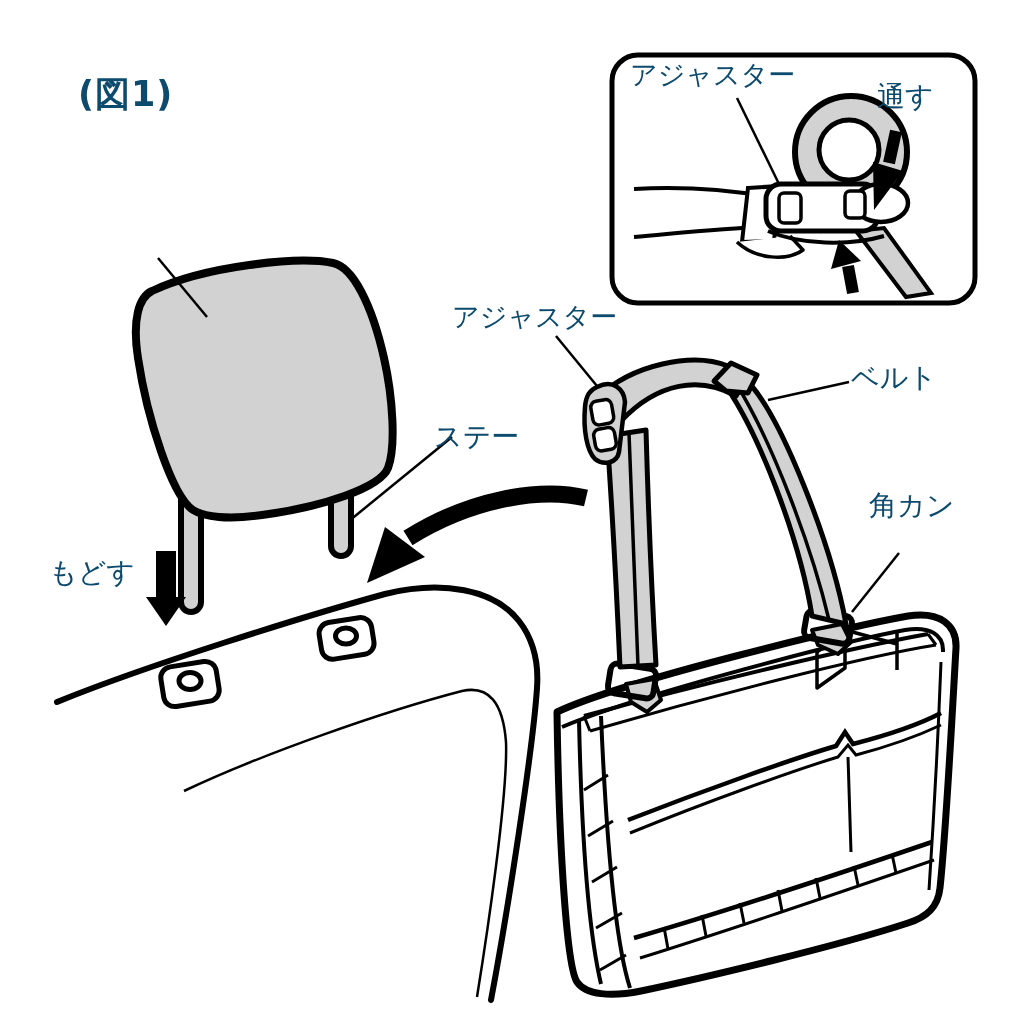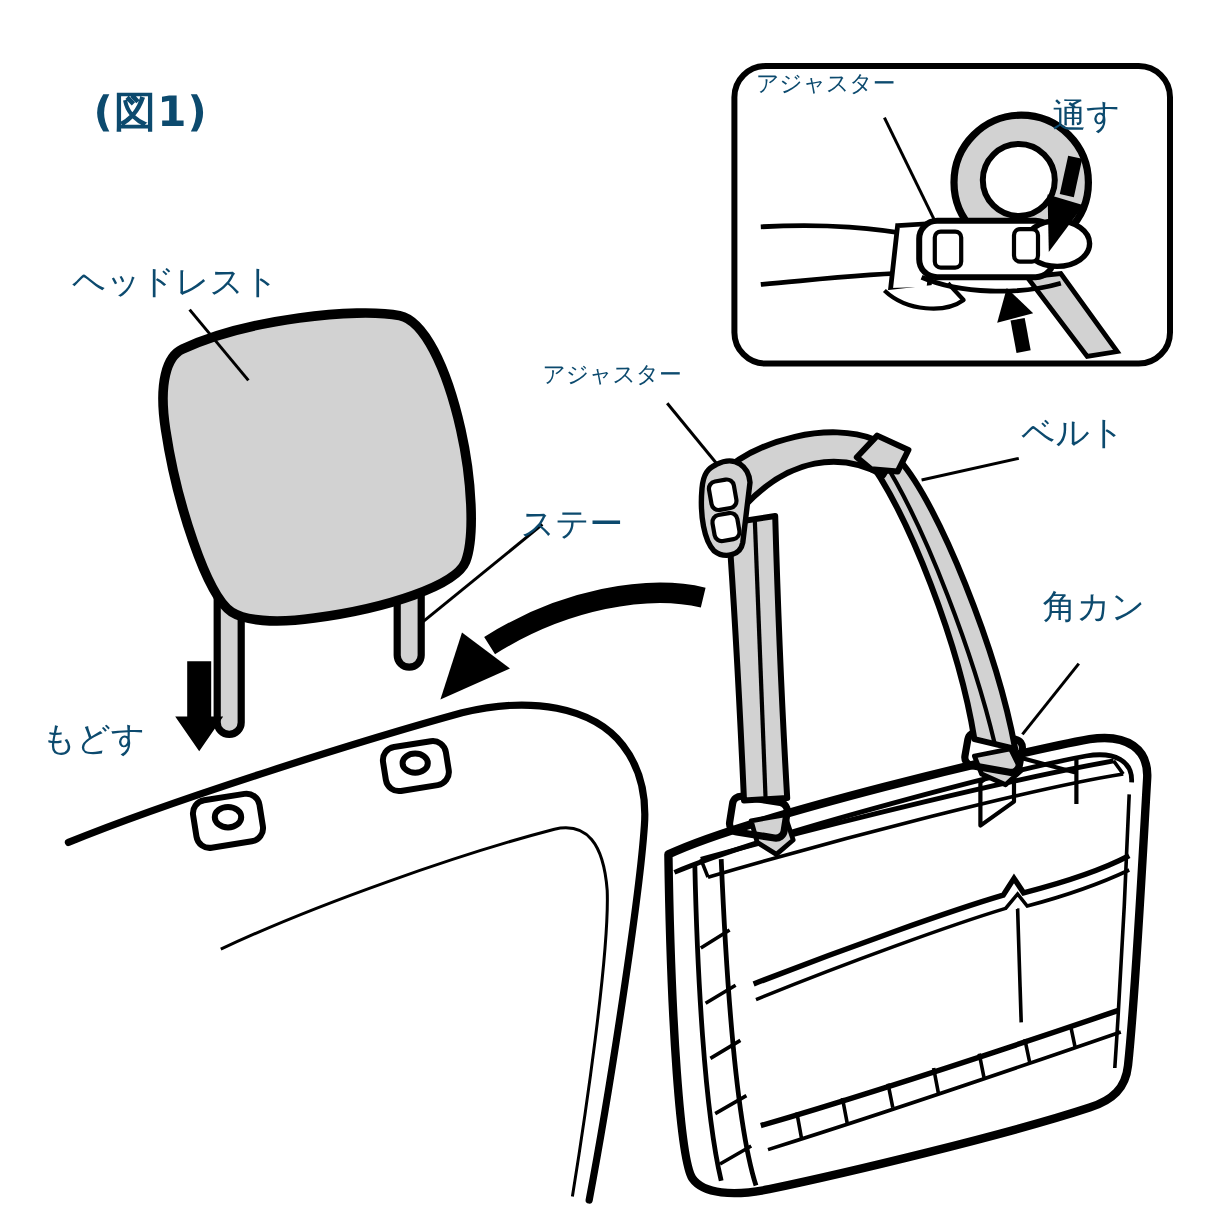--- a/index.html
+++ b/index.html
@@ -7,21 +7,21 @@
     position:relative;width:1024px;height:1024px;background:#fff;
     font-family:"DejaVu Sans","Liberation Sans",sans-serif;overflow:hidden;
   }
   #lineart{position:absolute;left:0;top:0;}
   .label-jp{
     position:absolute;color:#0c4a6e;white-space:nowrap;line-height:1.05;
     font-family:"DejaVu Sans","Liberation Sans",sans-serif;
   }
   .fig-title{font-size:35px;font-weight:700;letter-spacing:1px;}
   .lbl28{font-size:28px;}
-  .lbl27{font-size:19px;}
+  .lbl27{font-size:27px;}
 </style>
 </head>
 <body>
 
 <div id="stage">
 
   <svg id="lineart" width="1024" height="1024" viewBox="0 0 1024 1024">
 
     <g>
       <rect x="181" y="480" width="20" height="132" rx="10" fill="#d2d2d2" stroke="#000" stroke-width="6"></rect>
@@ -154,28 +154,27 @@
       <line x1="452" y1="437" x2="349" y2="521"></line>
       <line x1="556" y1="336" x2="597" y2="386"></line>
       <line x1="768" y1="400" x2="849" y2="382"></line>
       <line x1="852" y1="612" x2="899" y2="553"></line>
       <line x1="737" y1="98" x2="779" y2="184"></line>
     </g>
   </svg>
 
   <div class="label-jp fig-title" style="left:78px;top:76px;">(図1)</div>
 
-  <div class="label-jp lbl28" style="left:60px;top:220px;">ヘッドレスト</div>
 
   <div class="label-jp lbl28" style="left:434px;top:422px;">ステー</div>
 
-  <div class="label-jp lbl28" style="left:35px;top:558px;margin-top:43px;">もどす</div>
+  <div class="label-jp lbl28" style="left:49px;top:558px;">もどす</div>
 
   <div class="label-jp lbl27" style="left:452px;top:303px;">アジャスター</div>
 
-  <div class="label-jp lbl28" style="left:851px;top:346px;">ベルト</div>
+  <div class="label-jp lbl28" style="left:851px;top:363px;">ベルト</div>
 
   <div class="label-jp lbl28" style="left:869px;top:491px;">角カン</div>
 
   <div class="label-jp lbl27" style="left:630px;top:61px;">アジャスター</div>
 
   <div class="label-jp lbl28" style="left:877px;top:82px;">通す</div>
 </div>
 
 </body></html>

